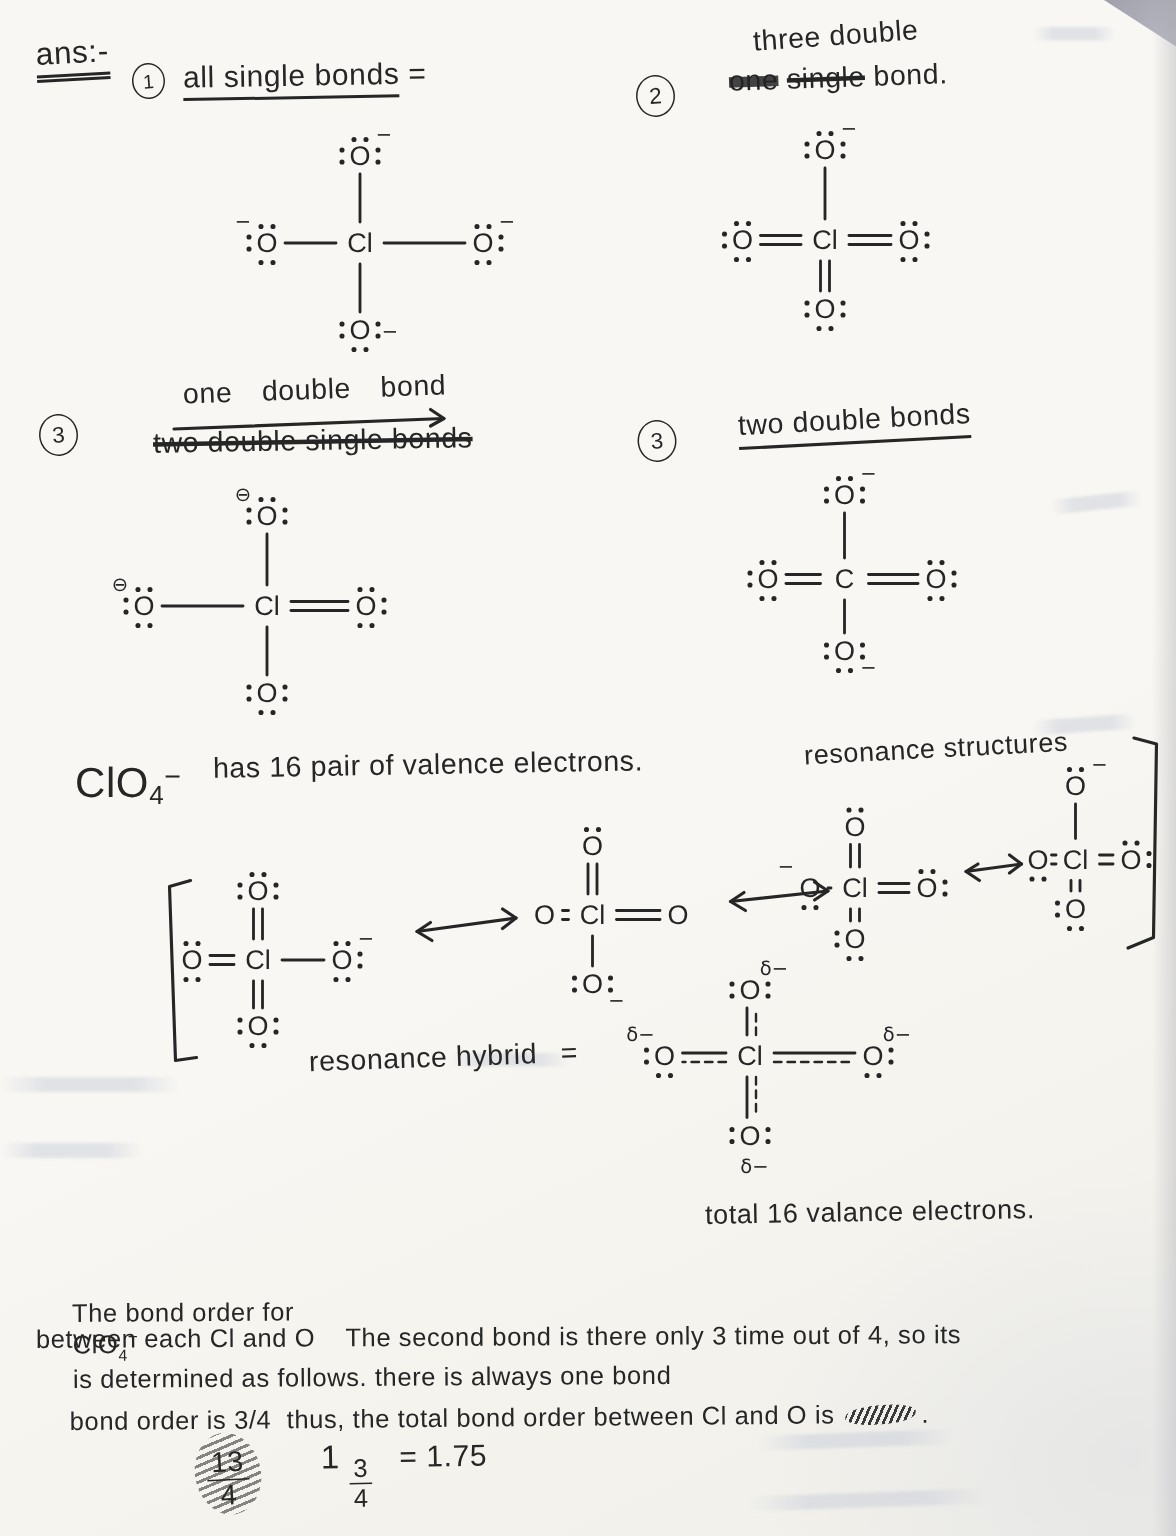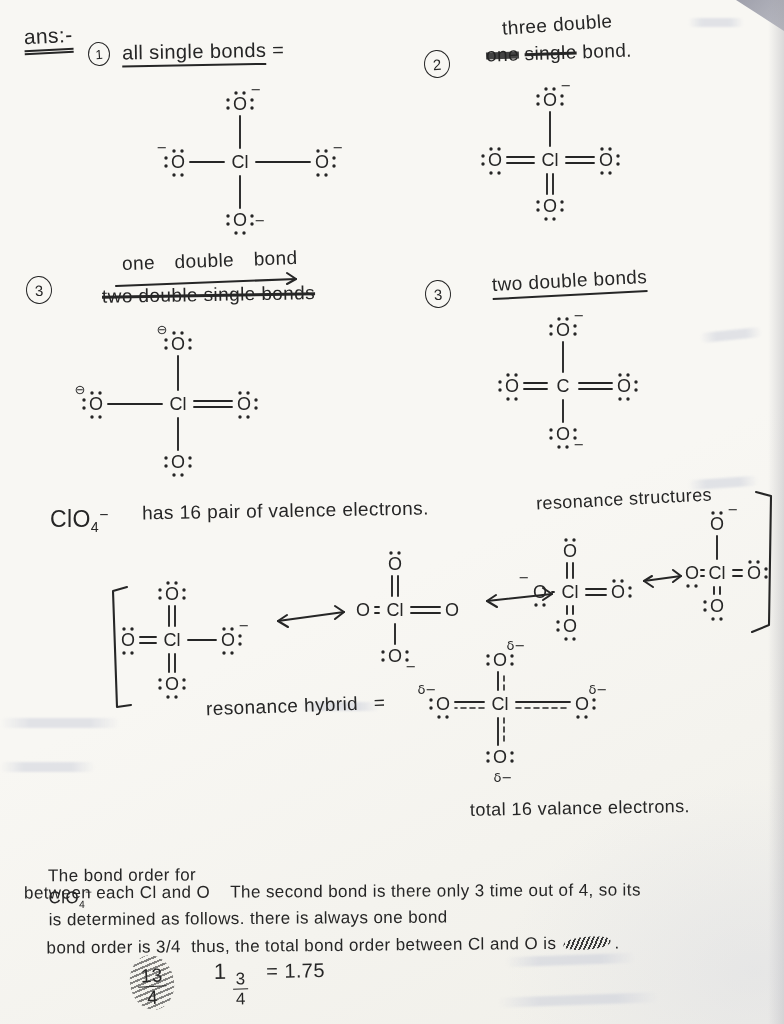--- a/index.html
+++ b/index.html
@@ -3,21 +3,21 @@
 <meta charset="utf-8">
 <style>
   html,body{margin:0;padding:0;background:#e8e8e8;}
   .page{
     position:relative;width:784px;height:1024px;overflow:hidden;
     background:linear-gradient(155deg,#f8f7f3 55%,#f0efe9 100%);
     font-family:"Liberation Sans",sans-serif;color:#262626;
   }
   .hw{position:absolute;white-space:nowrap;color:#262626;letter-spacing:.4px;}
   .pre{white-space:pre;}
-  .t22{font-size:23px}.t21{font-size:21px}.t20{font-size:20px}.t19{font-size:19px}
+  .t22{font-size:28px}.t21{font-size:21px}.t20{font-size:20px}.t19{font-size:19px}
   .t18{font-size:18px}.t17{font-size:17px}
   .badge{
     position:absolute;display:flex;align-items:center;justify-content:center;
     width:24px;height:26px;border:1.8px solid #262626;border-radius:50%;
     font-size:15px;transform:rotate(-4deg);
   }
   .u{border-bottom:2px solid #262626;padding-bottom:2px;}
   .uu{border-bottom:5px double #262626;padding-bottom:1px;}
   .struck{text-decoration:line-through;text-decoration-thickness:2.5px;}
   .scribbled{text-decoration:line-through;text-decoration-thickness:7px;text-decoration-color:rgba(35,35,35,.85);}

